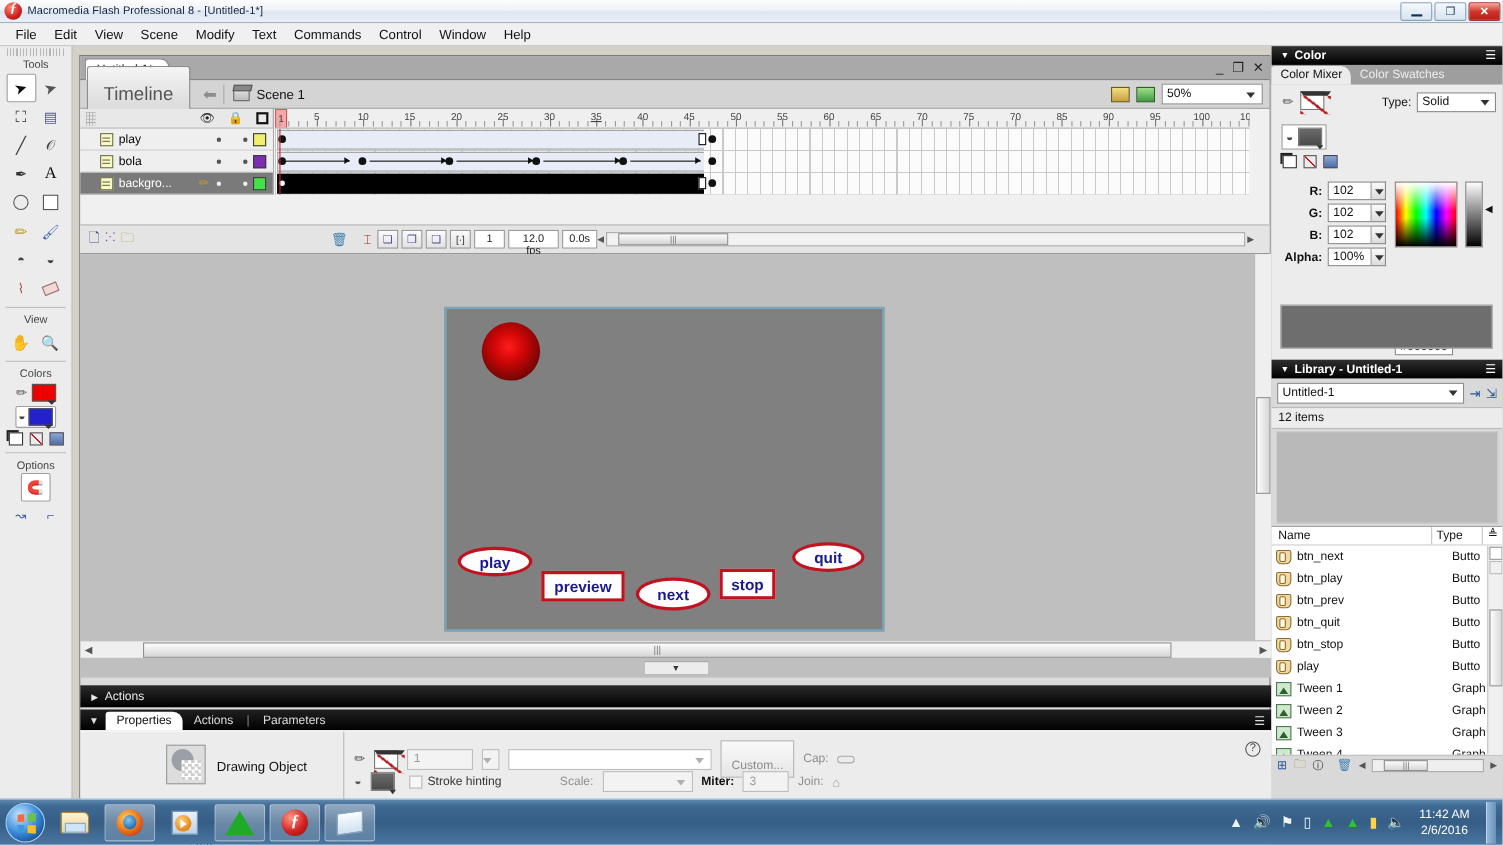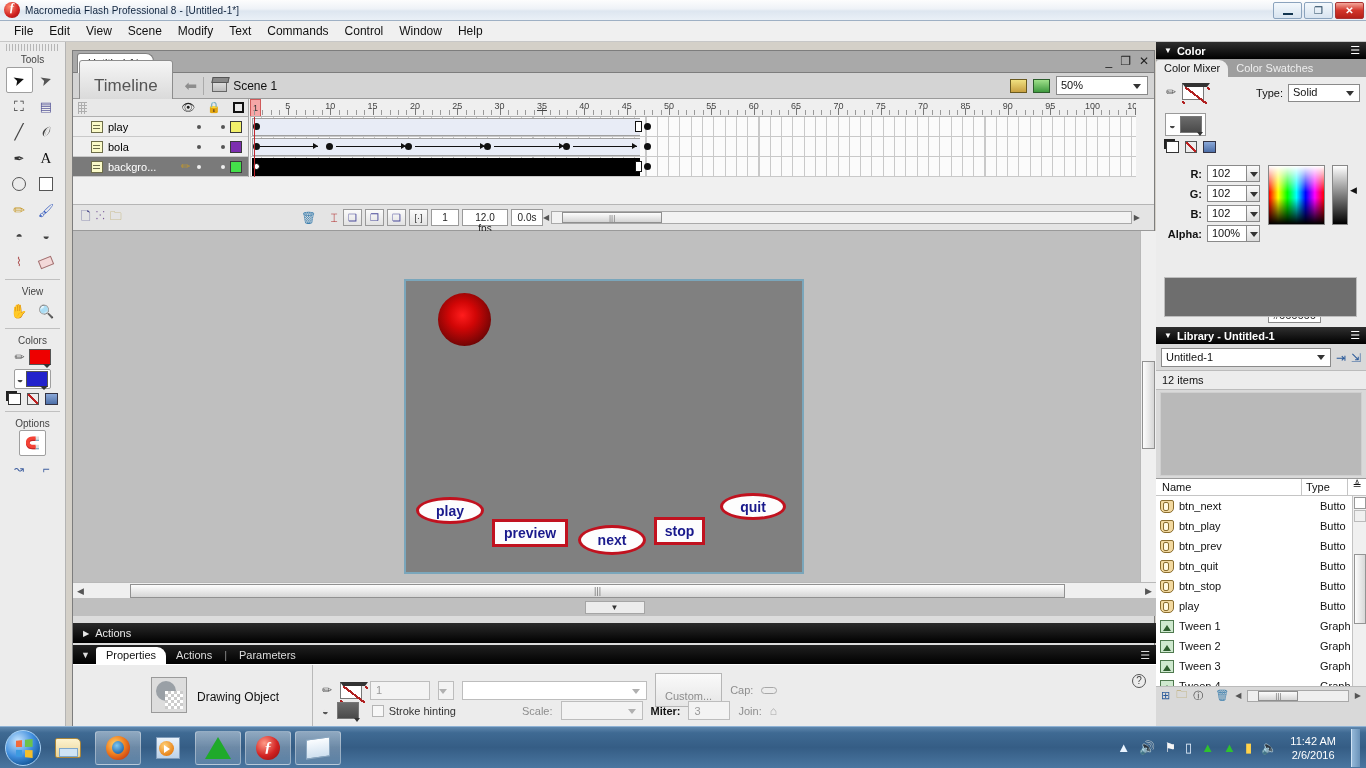--- a/index.html
+++ b/index.html
@@ -834,21 +834,21 @@
           <span class="glab">Cap:</span>
           <span style="display:inline-block;width:16px;height:7px;border:1px solid #a8a8a8;border-radius:4px;"></span>
         </div>
         <div style="position:absolute;left:8px;top:36px;display:flex;align-items:center;gap:8px;">
           <span style="font-size:11px;color:#555;">◒</span>
           <span class="fill-sw tiny-caret" style="position:relative;"></span>
           <span style="display:flex;align-items:center;gap:5px;margin-left:5px;">
             <span style="display:inline-block;width:12px;height:12px;border:1px solid #b5b5b5;background:#f7f7f7;"></span>
             <span style="font-size:11px;color:#333;">Stroke hinting</span>
           </span>
-          <span class="glab" style="margin-left:58px;">Scale:</span>
+          <span class="glab" style="margin-left:45px;">Scale:</span>
           <span class="gfld gcombo" style="width:82px;"></span>
           <span style="font-size:11px;color:#111;font-weight:bold;">Miter:</span>
           <span class="gfld" style="width:42px;">3</span>
           <span class="glab">Join:</span>
           <span style="font-size:12px;color:#a8a8a8;">⌂</span>
         </div>
         <div class="help-ic">?</div>
       </div>
     </div>
   </div>

